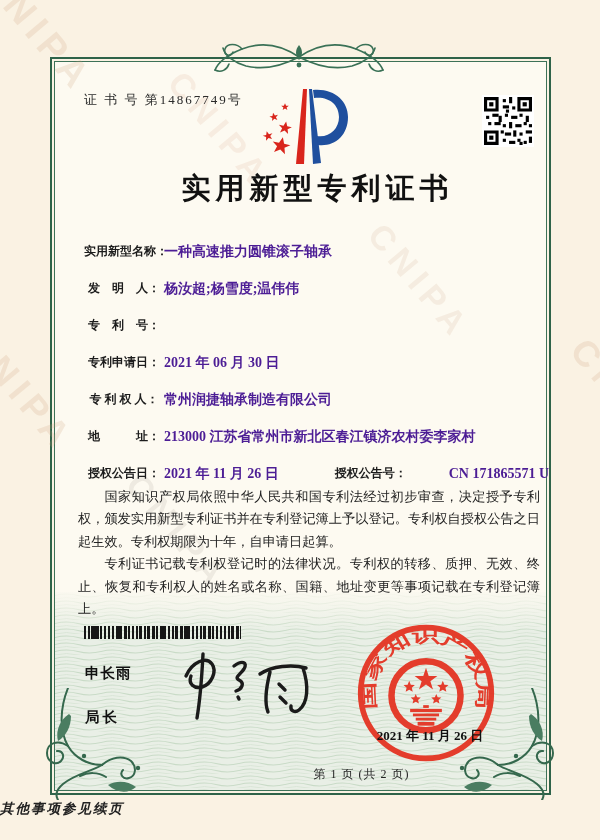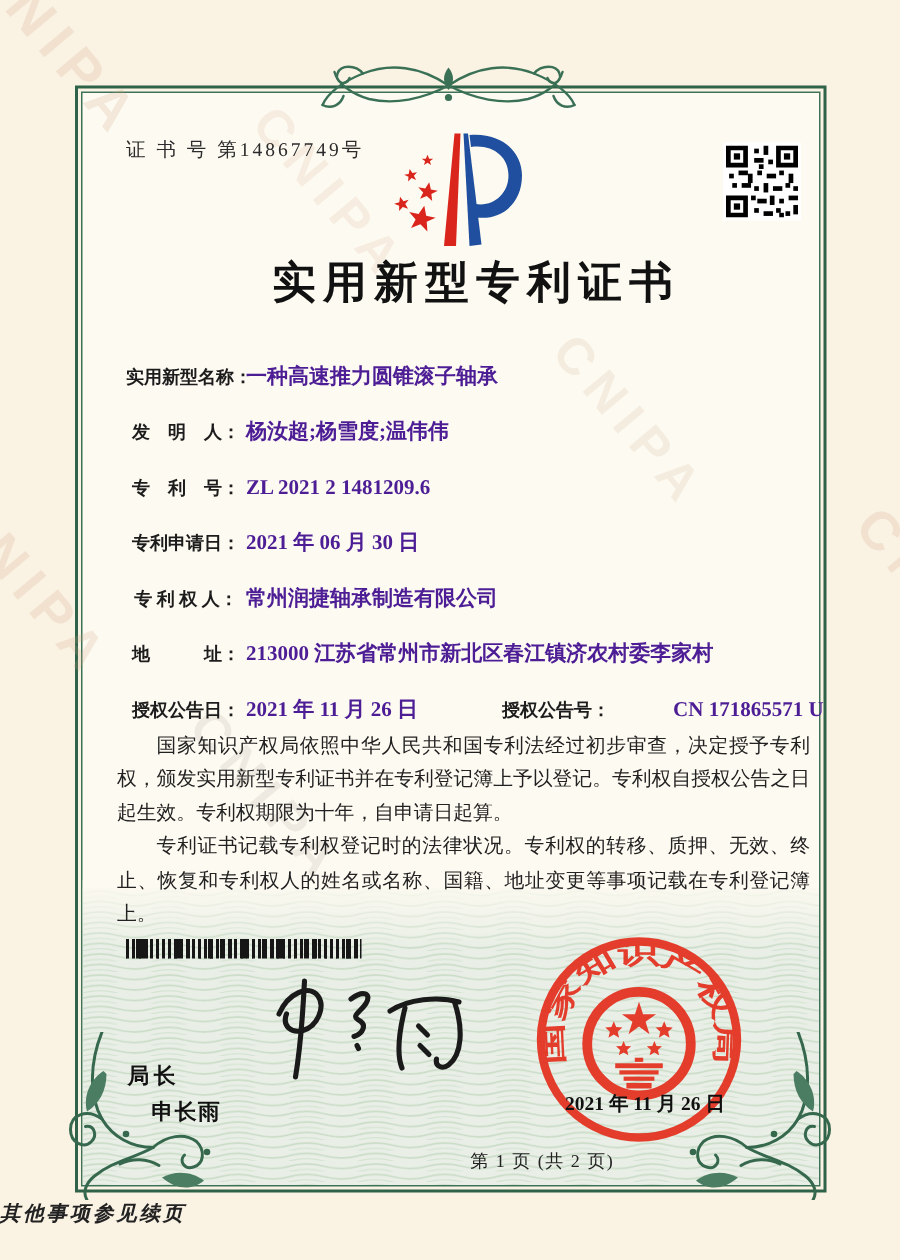--- a/index.html
+++ b/index.html
@@ -47,21 +47,21 @@
   .paras{position:absolute;left:78px;top:486px;width:462px;z-index:4;
          font-size:13.2px;line-height:22.4px;color:#222;text-align:justify;}
   .paras p{margin:0;text-indent:2em;}
 
   
   .barcode{position:absolute;left:84px;top:626px;width:157px;height:13px;z-index:4;background:
      repeating-linear-gradient(90deg,#161616 0 2px,rgba(0,0,0,0) 2px 4px),
      repeating-linear-gradient(90deg,#161616 0 1px,rgba(0,0,0,0) 1px 7px),
      repeating-linear-gradient(90deg,rgba(0,0,0,0) 0 9px,#161616 9px 12px,rgba(0,0,0,0) 12px 23px);}
   .sig-title{position:absolute;left:85px;top:708px;z-index:4;font-size:14.5px;font-weight:bold;color:#111;letter-spacing:3px;}
-  .sig-name{position:absolute;left:85px;top:732px;z-index:4;font-size:14.5px;font-weight:bold;color:#111;letter-spacing:1px;margin-left:16px;}
+  .sig-name{position:absolute;left:85px;top:664px;z-index:4;font-size:14.5px;font-weight:bold;color:#111;letter-spacing:1px;}
   .signature{position:absolute;left:172px;top:640px;z-index:4;}
   .seal{position:absolute;left:356px;top:623px;z-index:5;}
   .seal-date{position:absolute;left:364px;top:727px;width:132px;z-index:6;text-align:center;
              font-size:13px;font-weight:bold;color:#101010;white-space:nowrap;}
 
   .page-no{position:absolute;left:50px;top:766px;width:551px;z-index:4;text-align:center;
            font-size:12px;color:#222;letter-spacing:1px;margin-left:36px;}
   .cont-note{position:absolute;left:0;top:800px;width:600px;z-index:4;text-align:left;
              font-size:13.5px;font-style:italic;font-weight:600;color:#222;letter-spacing:2px;}
 </style>
@@ -206,21 +206,20 @@
     <div class="frow">
       <span class="flabel">实用新型名称：</span>
       <span class="fvalue">一种高速推力圆锥滚子轴承</span>
     </div>
     <div class="frow">
       <span class="flabel">发　明　人：</span>
       <span class="fvalue">杨汝超;杨雪度;温伟伟</span>
     </div>
     <div class="frow">
       <span class="flabel">专　利　号：</span>
-      <span class="fvalue">ZL 2021 2 1481209.6</span>
     </div>
     <div class="frow">
       <span class="flabel">专利申请日：</span>
       <span class="fvalue">2021 年 06 月 30 日</span>
     </div>
     <div class="frow">
       <span class="flabel">专 利 权 人：</span>
       <span class="fvalue">常州润捷轴承制造有限公司</span>
     </div>
     <div class="frow">

